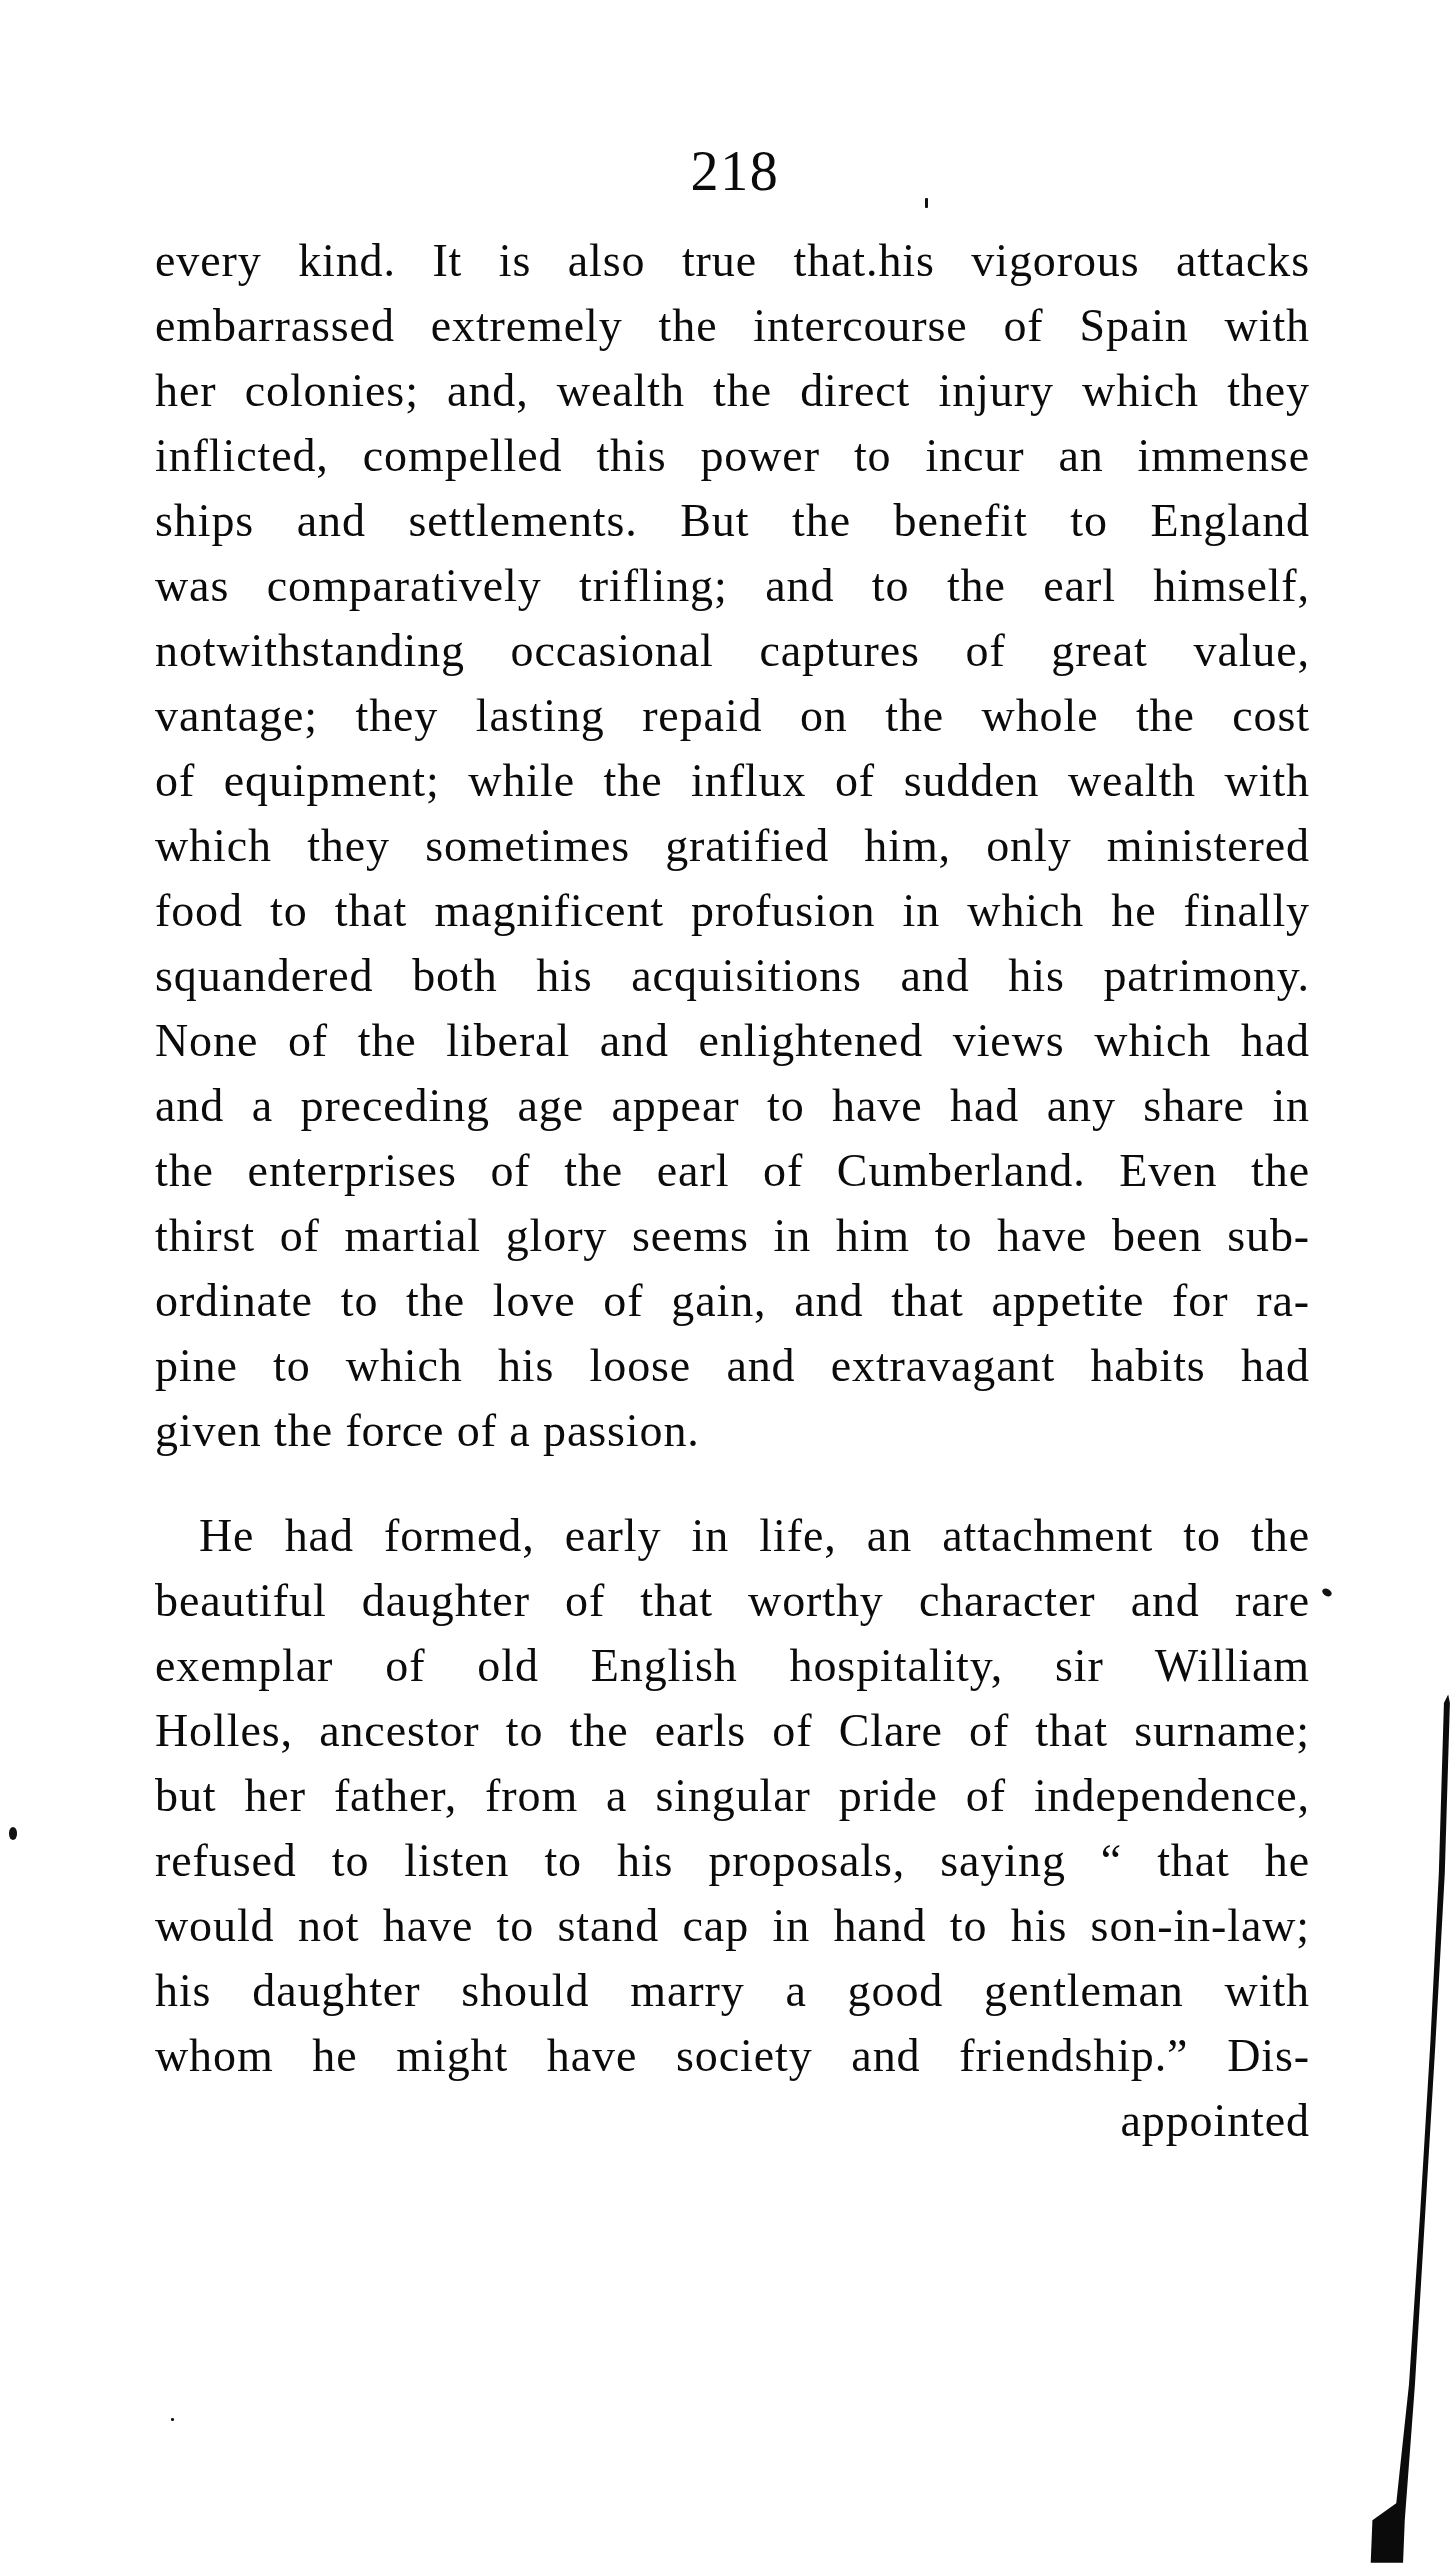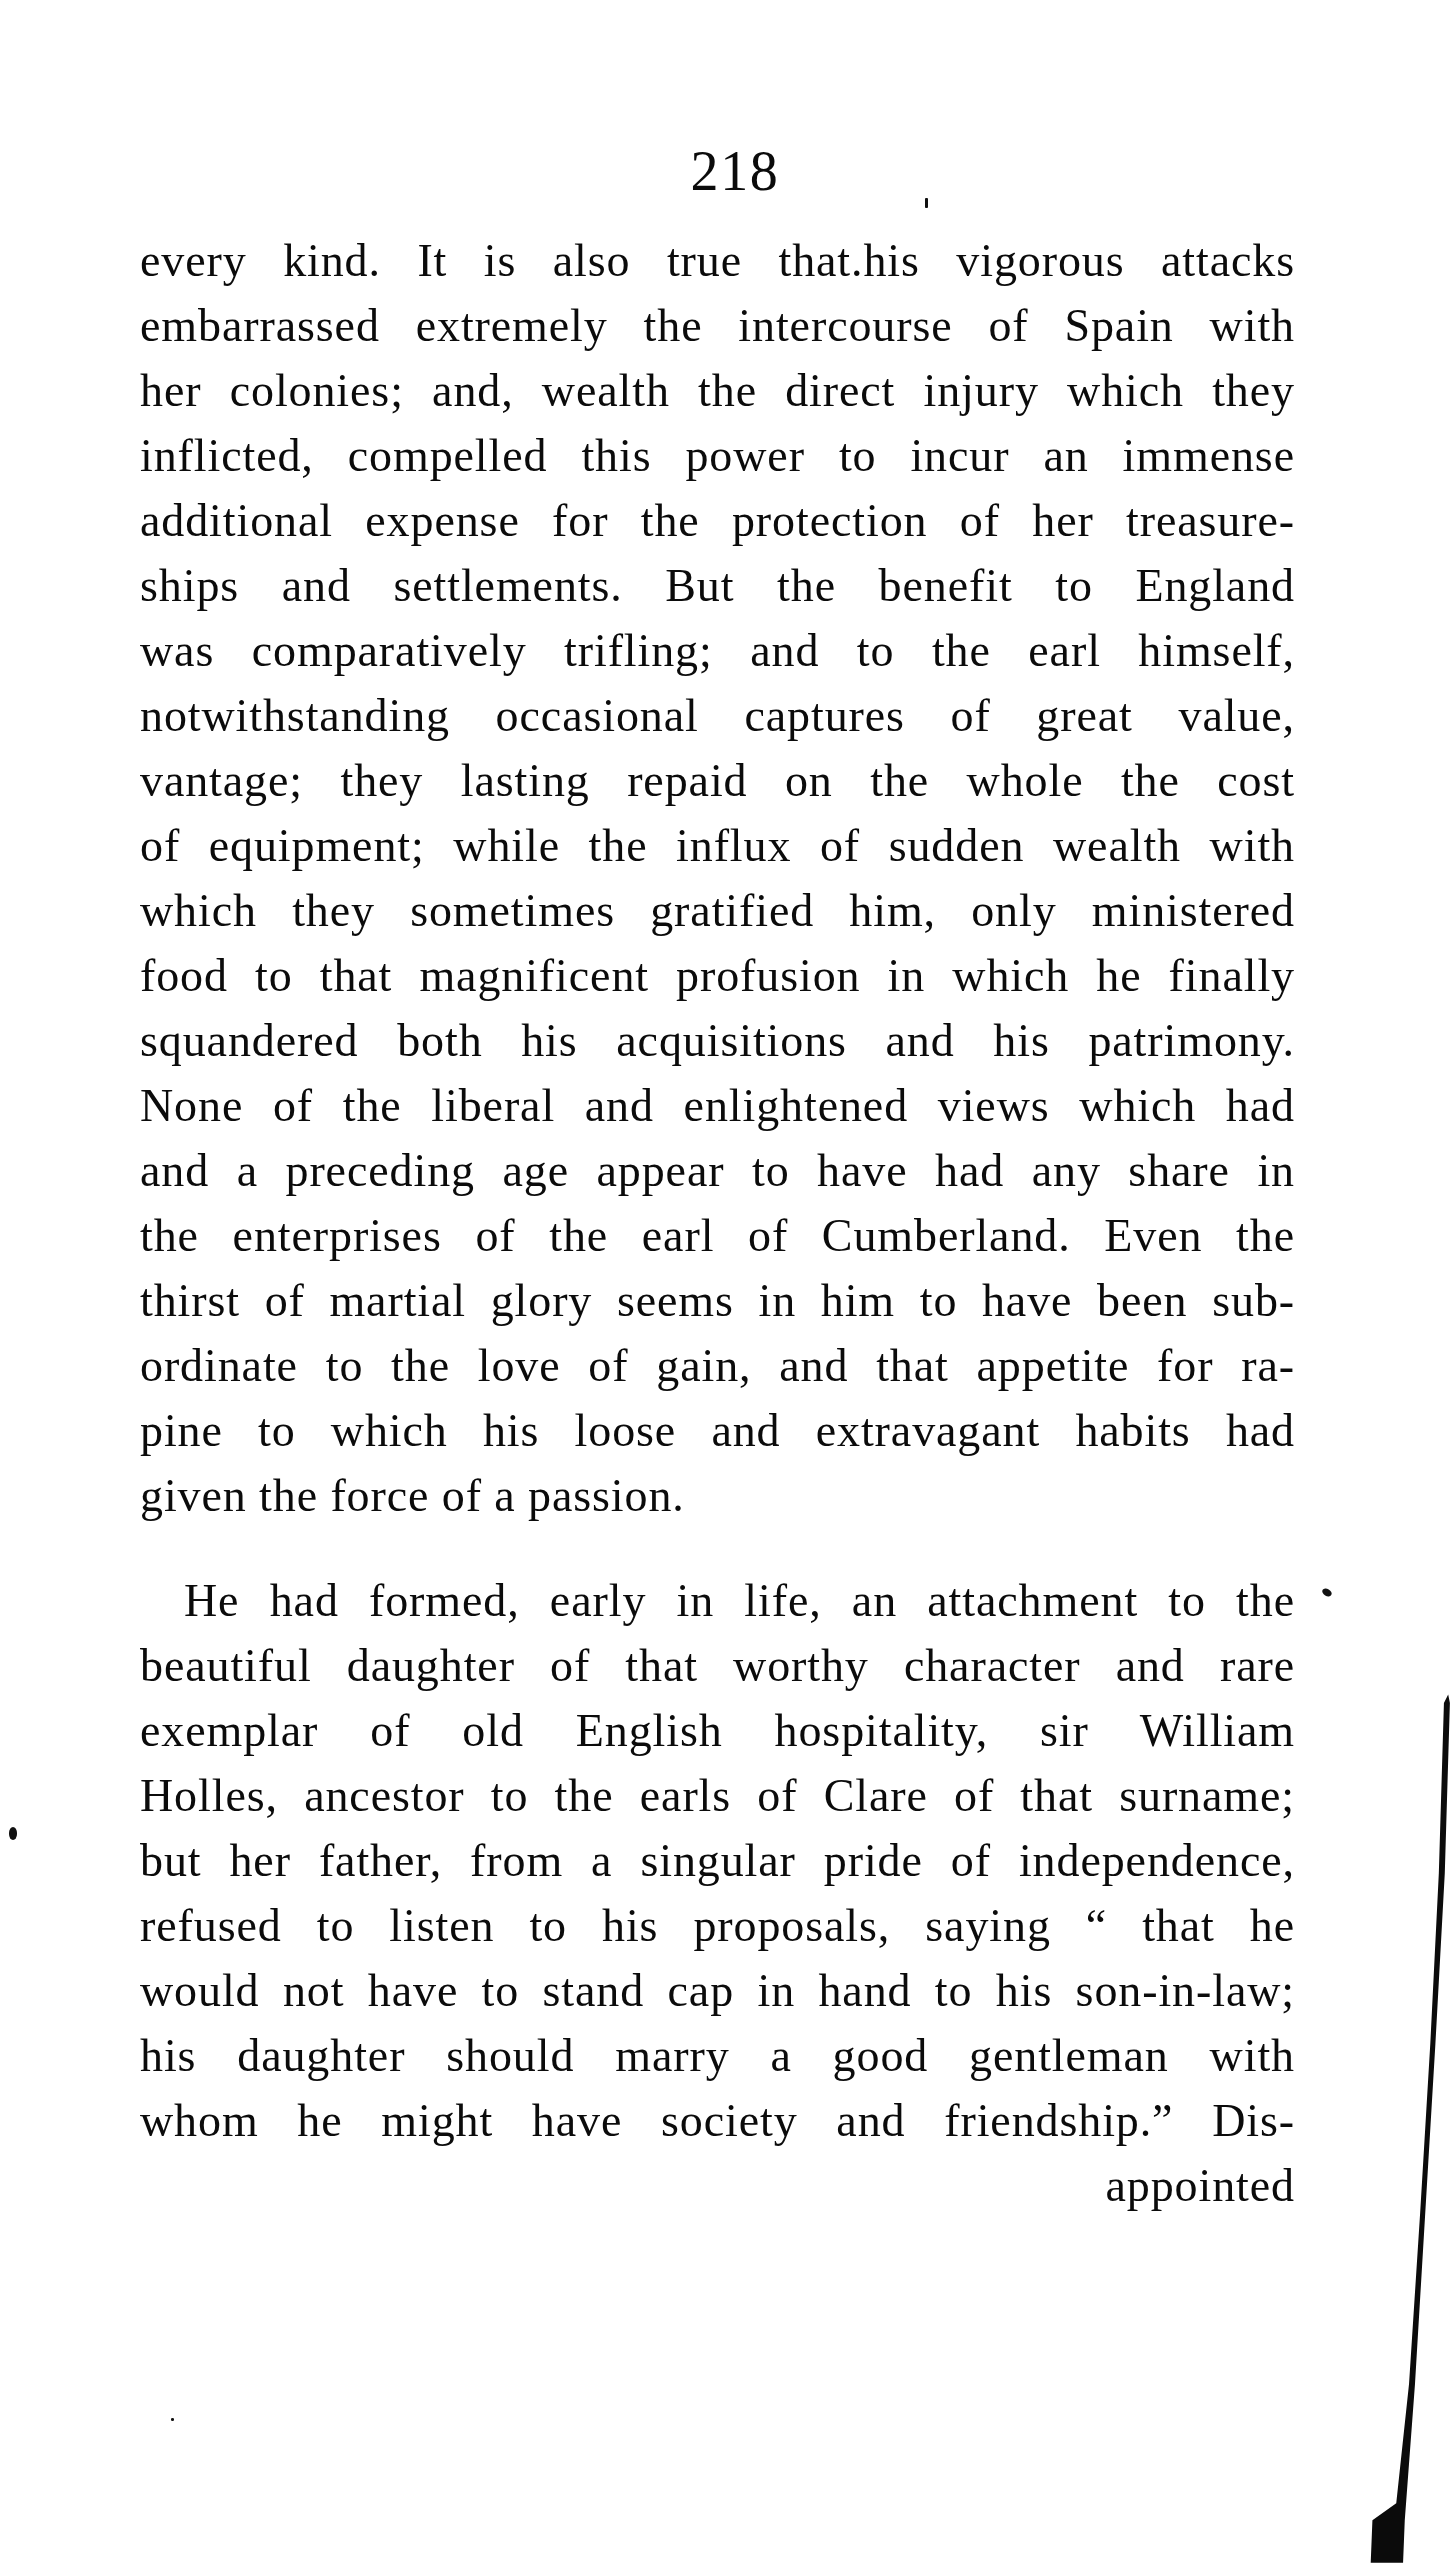--- a/index.html
+++ b/index.html
@@ -7,21 +7,21 @@
   .page {
     position: absolute; left: 0; top: 0; width: 1455px; height: 2563px;
     background: #ffffff; color: #0b0b0b;
     font-family: "Liberation Serif", "DejaVu Serif", serif;
   }
   .page-number {
     position: absolute; left: 688px; top: 143px; width: 94px;
     font-size: 56px; line-height: 56px; text-align: center; letter-spacing: 1.7px;
   }
   .body-text {
-    position: absolute; left: 140px; top: 228px; width: 1155px;
+    position: absolute; left: 155px; top: 228px; width: 1155px;
   }
   .line {
     display: block; height: 65px; line-height: 65px;
     font-size: 46px; white-space: nowrap;
     text-align: justify; text-align-last: justify;
     letter-spacing: 0.9px;
   }
   .line.indent { padding-left: 44px; margin-top: 40px; }
   .line.last { text-align-last: left; }
   .line.right { text-align: right; text-align-last: right; }
@@ -34,21 +34,20 @@
 <body>
 
 <div class="page">
   <div class="page-number">218</div>
 
   <div class="body-text">
     <span class="line">every kind.  It is also true that.his vigorous attacks</span>
     <span class="line">embarrassed extremely the intercourse of Spain with</span>
     <span class="line">her colonies; and, wealth the direct injury which they</span>
     <span class="line">inflicted, compelled this power to incur an immense</span>
-    <span class="line">additional expense for the protection of her treasure-</span>
     <span class="line">ships and settlements.  But the benefit to England</span>
     <span class="line">was comparatively trifling; and to the earl himself,</span>
     <span class="line">notwithstanding occasional captures of great value,</span>
     <span class="line">vantage; they lasting repaid on the whole the cost</span>
     <span class="line">of equipment; while the influx of sudden wealth with</span>
     <span class="line">which they sometimes gratified him, only ministered</span>
     <span class="line">food to that magnificent profusion in which he finally</span>
     <span class="line">squandered both his acquisitions and his patrimony.</span>
     <span class="line">None of the liberal and enlightened views which had</span>
     <span class="line">and a preceding age appear to have had any share in</span>

